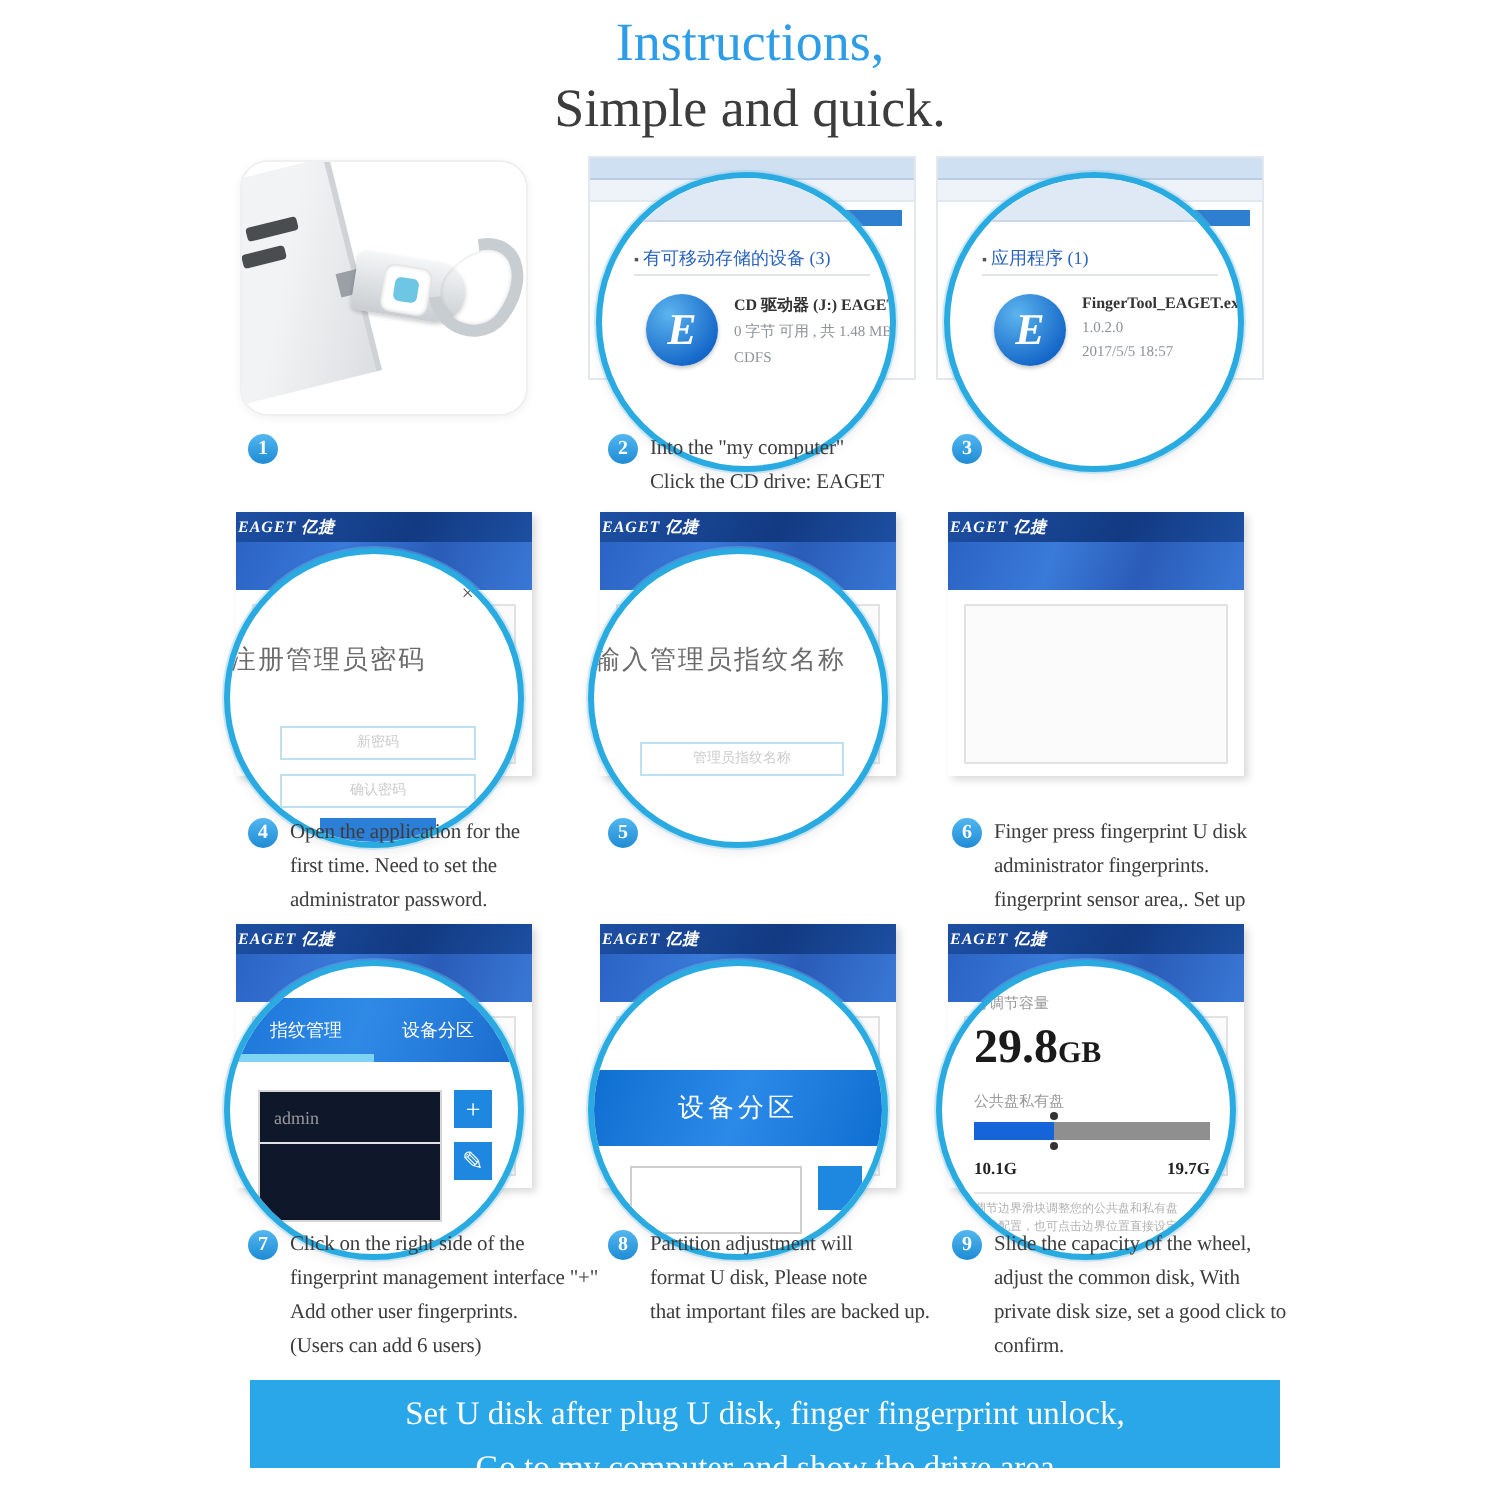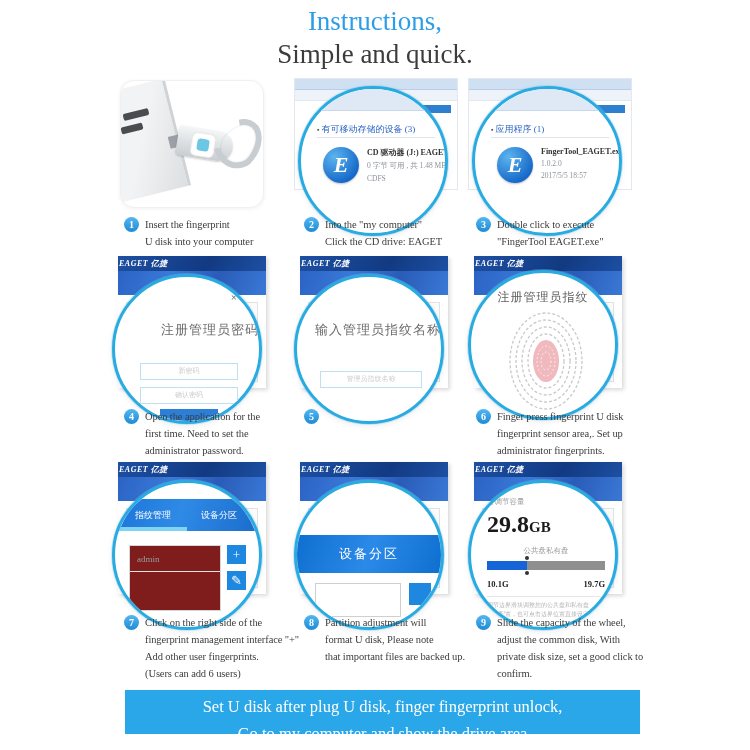--- a/index.html
+++ b/index.html
@@ -79,60 +79,60 @@
   .appwin .tbar { height:15px; background:linear-gradient(120deg,#1d4fa2,#123a82 60%,#1d4fa2);
     color:#fff; font-size:8px; font-style:italic; font-weight:bold;
     line-height:15px; padding-left:1px; letter-spacing:.5px; }
   .appwin .band { height:24px;
     background:linear-gradient(110deg,#2b63c4 0%,#3a7ad8 35%,#2a5cb8 65%,#3a78d6 100%); }
   .appwin .inner { position:absolute; left:8px; top:46px; right:8px; bottom:6px;
     background:#fbfbfb; border:1px solid #e2e2e2; }
 
   
   .dlg-close { position:absolute; right:22px; top:14px; font-size:11px; color:#555; cursor:default; }
-  .dlg-title { position:absolute; left:0; top:44px; width:100%; text-align:right;
+  .dlg-title { position:absolute; left:0; top:44px; width:100%; text-align:left;
     font-size:13px; color:#6b6b6b; letter-spacing:1px; }
   .dlg-input { position:absolute; left:25px; width:98px; height:17px;
     border:1px solid #bfe0f0; background:#fff; text-align:center;
     font-size:7px; color:#ccc; line-height:15px; }
   .dlg-btn { position:absolute; left:45px; bottom:0; width:58px; height:12px; background:#2b7fd6; }
 
   
   .fp-title { position:absolute; left:0; top:16px; width:100%; text-align:center;
     font-size:12px; color:#606060; letter-spacing:1px; }
   .fp-svg { position:absolute; left:35px; top:36px; }
 
   
   .t7-band { position:absolute; left:0; top:16px; width:100%; height:32px;
     background:linear-gradient(110deg,#1b74d8,#2f8ae6 45%,#1b6ccc); }
   .t7-tab1 { position:absolute; left:20px; top:26px; font-size:9px; color:#fff; }
   .t7-tab2 { position:absolute; right:22px; top:26px; font-size:9px; color:#fff; }
   .t7-underline { position:absolute; left:0; top:44px; width:72px; height:4px; background:#7fd4f5; }
   .t7-list { position:absolute; left:14px; top:62px; width:92px; height:66px;
-    background:#7f1d1d; border:1px solid #d7d7d7; }
+    background:#0f172a; border:1px solid #d7d7d7; }
   .t7-row1 { height:26px; border-bottom:1px solid #e3e3e3; font-size:9px; color:#9a9a9a;
     line-height:26px; padding-left:7px; }
   .t7-btn { position:absolute; left:112px; width:19px; height:19px; background:#1e88e0;
     color:#fff; font-size:13px; display:flex; align-items:center; justify-content:center; }
 
   
   .t8-band { position:absolute; left:0; top:52px; width:100%; height:38px;
     background:linear-gradient(110deg,#0f6fd0,#2b8ae8 50%,#0f6fd0);
     color:#fff; font-size:13px; letter-spacing:2px;
     display:flex; align-items:center; justify-content:center; }
   .t8-box { position:absolute; left:18px; top:100px; width:86px; height:34px;
     background:#fff; border:1px solid #cfcfcf; }
   .t8-blue { position:absolute; left:112px; top:100px; width:22px; height:22px; background:#1e88e0; }
 
   
   .t9 { position:absolute; left:16px; top:14px; width:118px; }
   .t9-head { font-size:7.5px; color:#9a9a9a; }
   .t9-size { margin-top:4px; font-size:24px; font-weight:bold; color:#1a1a1a; }
   .t9-size .unit { font-size:15px; font-weight:bold; color:#1a1a1a; }
-  .t9-labels { display:flex; justify-content:center; margin-top:8px;
+  .t9-labels { display:flex; justify-content:flex-start; margin-top:8px;
     font-size:7.5px; color:#9a9a9a; }
   .t9-slider { position:relative; margin-top:5px; width:100%; height:9px; background:#8f8f8f; }
   .t9-fill { position:absolute; left:0; top:0; height:9px; width:34%; background:#1565d8; }
   .t9-dot-top { position:absolute; left:calc(34% - 2px); top:-5px; width:4px; height:4px;
     background:#333; border-radius:50%; }
   .t9-dot-bot { position:absolute; left:calc(34% - 2px); bottom:-5px; width:4px; height:4px;
     background:#333; border-radius:50%; }
   .t9-vals { display:flex; justify-content:space-between; margin-top:9px;
     font-size:8.5px; font-weight:bold; color:#222; }
   .t9-rule { margin-top:7px; height:1px; background:#e6e6e6; }
@@ -169,24 +169,20 @@
         <div class="laptop-key" style="left:0px;top:44px;width:22px;height:7px;transform:rotate(-14deg);"></div>
         <div class="usb-port"></div>
         <div class="usb-body"></div>
         <div class="usb-sensor"></div>
         <div class="usb-sensor-pad"></div>
         <div class="usb-clip"></div>
       </div>
     </div>
     <div class="caption" style="left:18px; top:138px;">
       <span class="numball">1</span>
-      <div class="cap-lines">
-        <div>Insert the fingerprint</div>
-        <div>U disk into your computer</div>
-      </div>
     </div>
   </div>
 
   <div class="cell" style="left:288px; top:78px;">
     <div class="img-area">
       <div class="winfrag">
         <div class="bar1"></div>
         <div class="bar2"></div>
         <div class="prog"></div>
       </div>
@@ -225,24 +221,20 @@
         <div class="e-icon">E</div>
         <div class="exp-lines">
           <div class="exp-l1">FingerTool_EAGET.exe</div>
           <div class="exp-l2">1.0.2.0</div>
           <div class="exp-l3">2017/5/5 18:57</div>
         </div>
       </div>
     </div>
     <div class="caption" style="left:14px; top:138px;">
       <span class="numball">3</span>
-      <div class="cap-lines">
-        <div>Double click to execute</div>
-        <div>"FingerTool  EAGET.exe"</div>
-      </div>
     </div>
   </div>
 
   <div class="cell" style="left:106px; top:256px;">
     <div class="img-area">
       <div class="appwin">
         <div class="tbar">EAGET 亿捷</div>
         <div class="band"></div>
         <div class="inner"></div>
       </div>
@@ -281,43 +273,27 @@
     </div>
   </div>
 
   <div class="cell" style="left:462px; top:256px;">
     <div class="img-area">
       <div class="appwin">
         <div class="tbar">EAGET 亿捷</div>
         <div class="band"></div>
         <div class="inner"></div>
       </div>
-      <div class="circle c148" style="left:6px; top:14px;">
-        <div class="fp-title">注册管理员指纹</div>
-        <svg class="fp-svg" width="80" height="104" viewBox="0 0 80 104">
-          <g fill="none" stroke="#c9c9c9" stroke-width="1.3" stroke-dasharray="3 2">
-            <ellipse cx="40" cy="52" rx="36" ry="48"></ellipse>
-            <ellipse cx="40" cy="52" rx="30" ry="41"></ellipse>
-            <ellipse cx="40" cy="52" rx="24" ry="34"></ellipse>
-            <ellipse cx="40" cy="52" rx="18" ry="27"></ellipse>
-          </g>
-          <ellipse cx="40" cy="52" rx="13" ry="21" fill="#f0b9bd"></ellipse>
-          <g fill="none" stroke="#fff" stroke-width="1" stroke-dasharray="2 2" opacity="0.7">
-            <ellipse cx="40" cy="52" rx="9" ry="15"></ellipse>
-            <ellipse cx="40" cy="52" rx="5" ry="9"></ellipse>
-          </g>
-        </svg>
-      </div>
     </div>
     <div class="caption" style="left:14px; top:152px;">
       <span class="numball">6</span>
       <div class="cap-lines">
         <div>Finger press fingerprint U disk</div>
+        <div>administrator fingerprints.</div>
         <div>fingerprint sensor area,. Set up</div>
-        <div>administrator fingerprints.</div>
       </div>
     </div>
   </div>
 
   <div class="cell" style="left:106px; top:462px;">
     <div class="img-area">
       <div class="appwin">
         <div class="tbar">EAGET 亿捷</div>
         <div class="band"></div>
         <div class="inner"></div>

